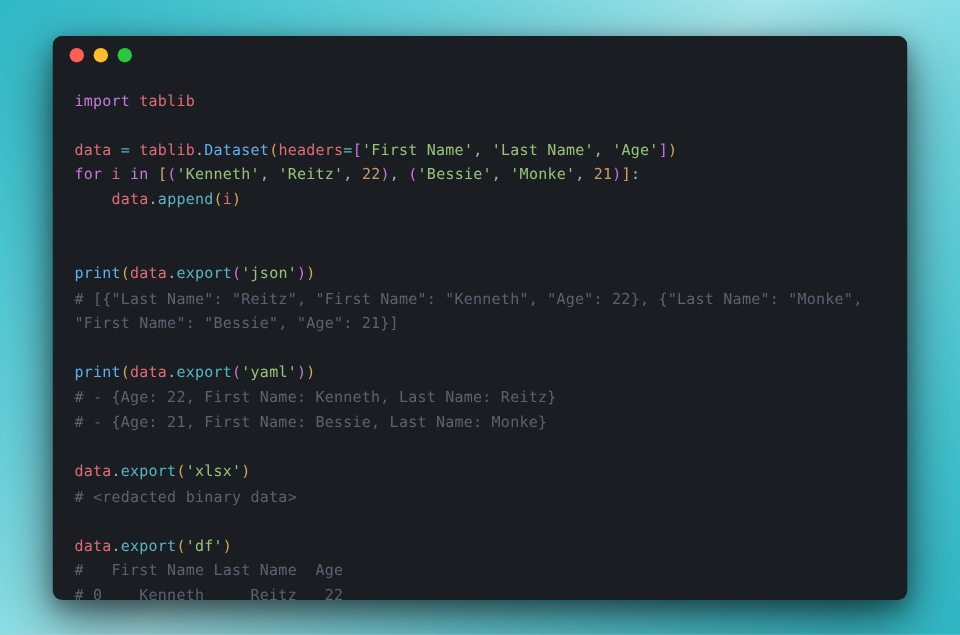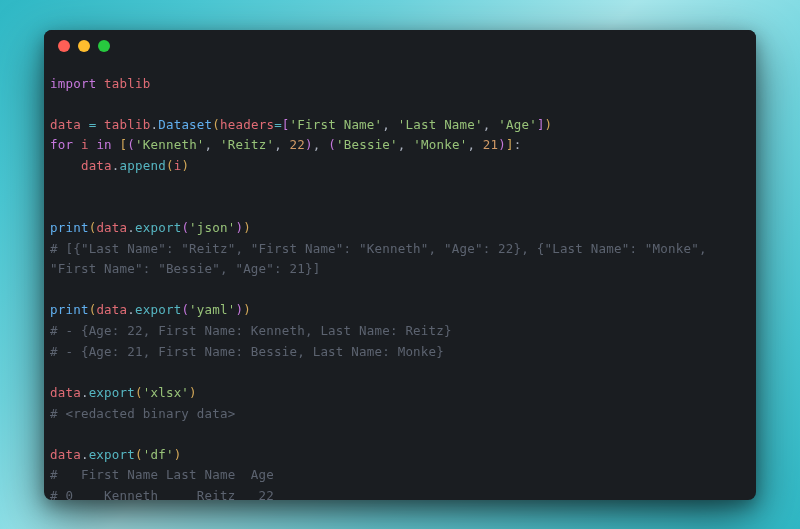--- a/index.html
+++ b/index.html
@@ -40,21 +40,21 @@
   .dot {
     width: 12px;
     height: 12px;
     border-radius: 50%;
   }
   .dot.red { background: #ff5f56; }
   .dot.yellow { background: #ffbd2e; }
   .dot.green { background: #27c93f; }
 
   .code-area {
-    padding: 12px 22px 16px 6px;
+    padding: 12px 22px 16px 18px;
     font-size: 12.5px;
     line-height: 1.65;
     color: #b8c0cc;
     white-space: pre;
     letter-spacing: 0.2px;
   }
 
   .kw      { color: #c678dd; }
   .ident   { color: #e06c75; }
   .func    { color: #61afef; }

